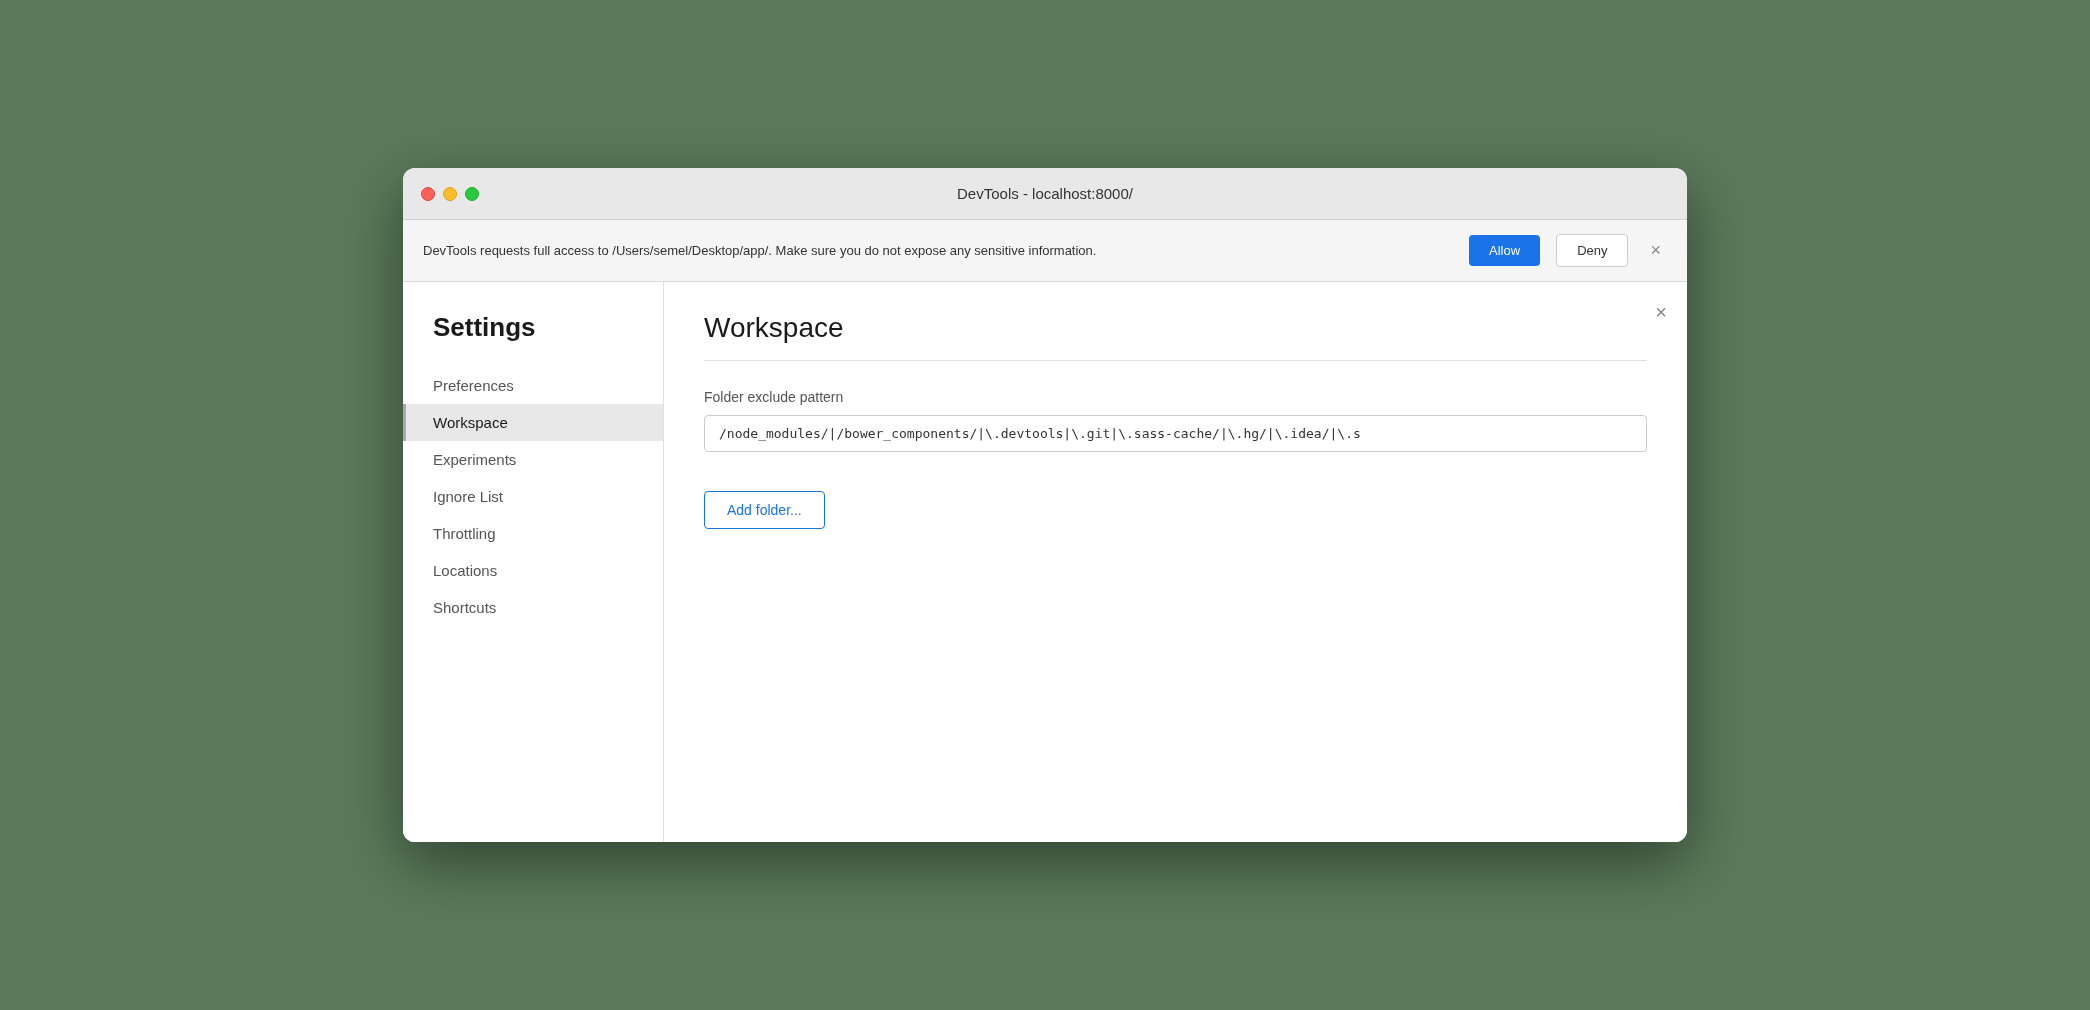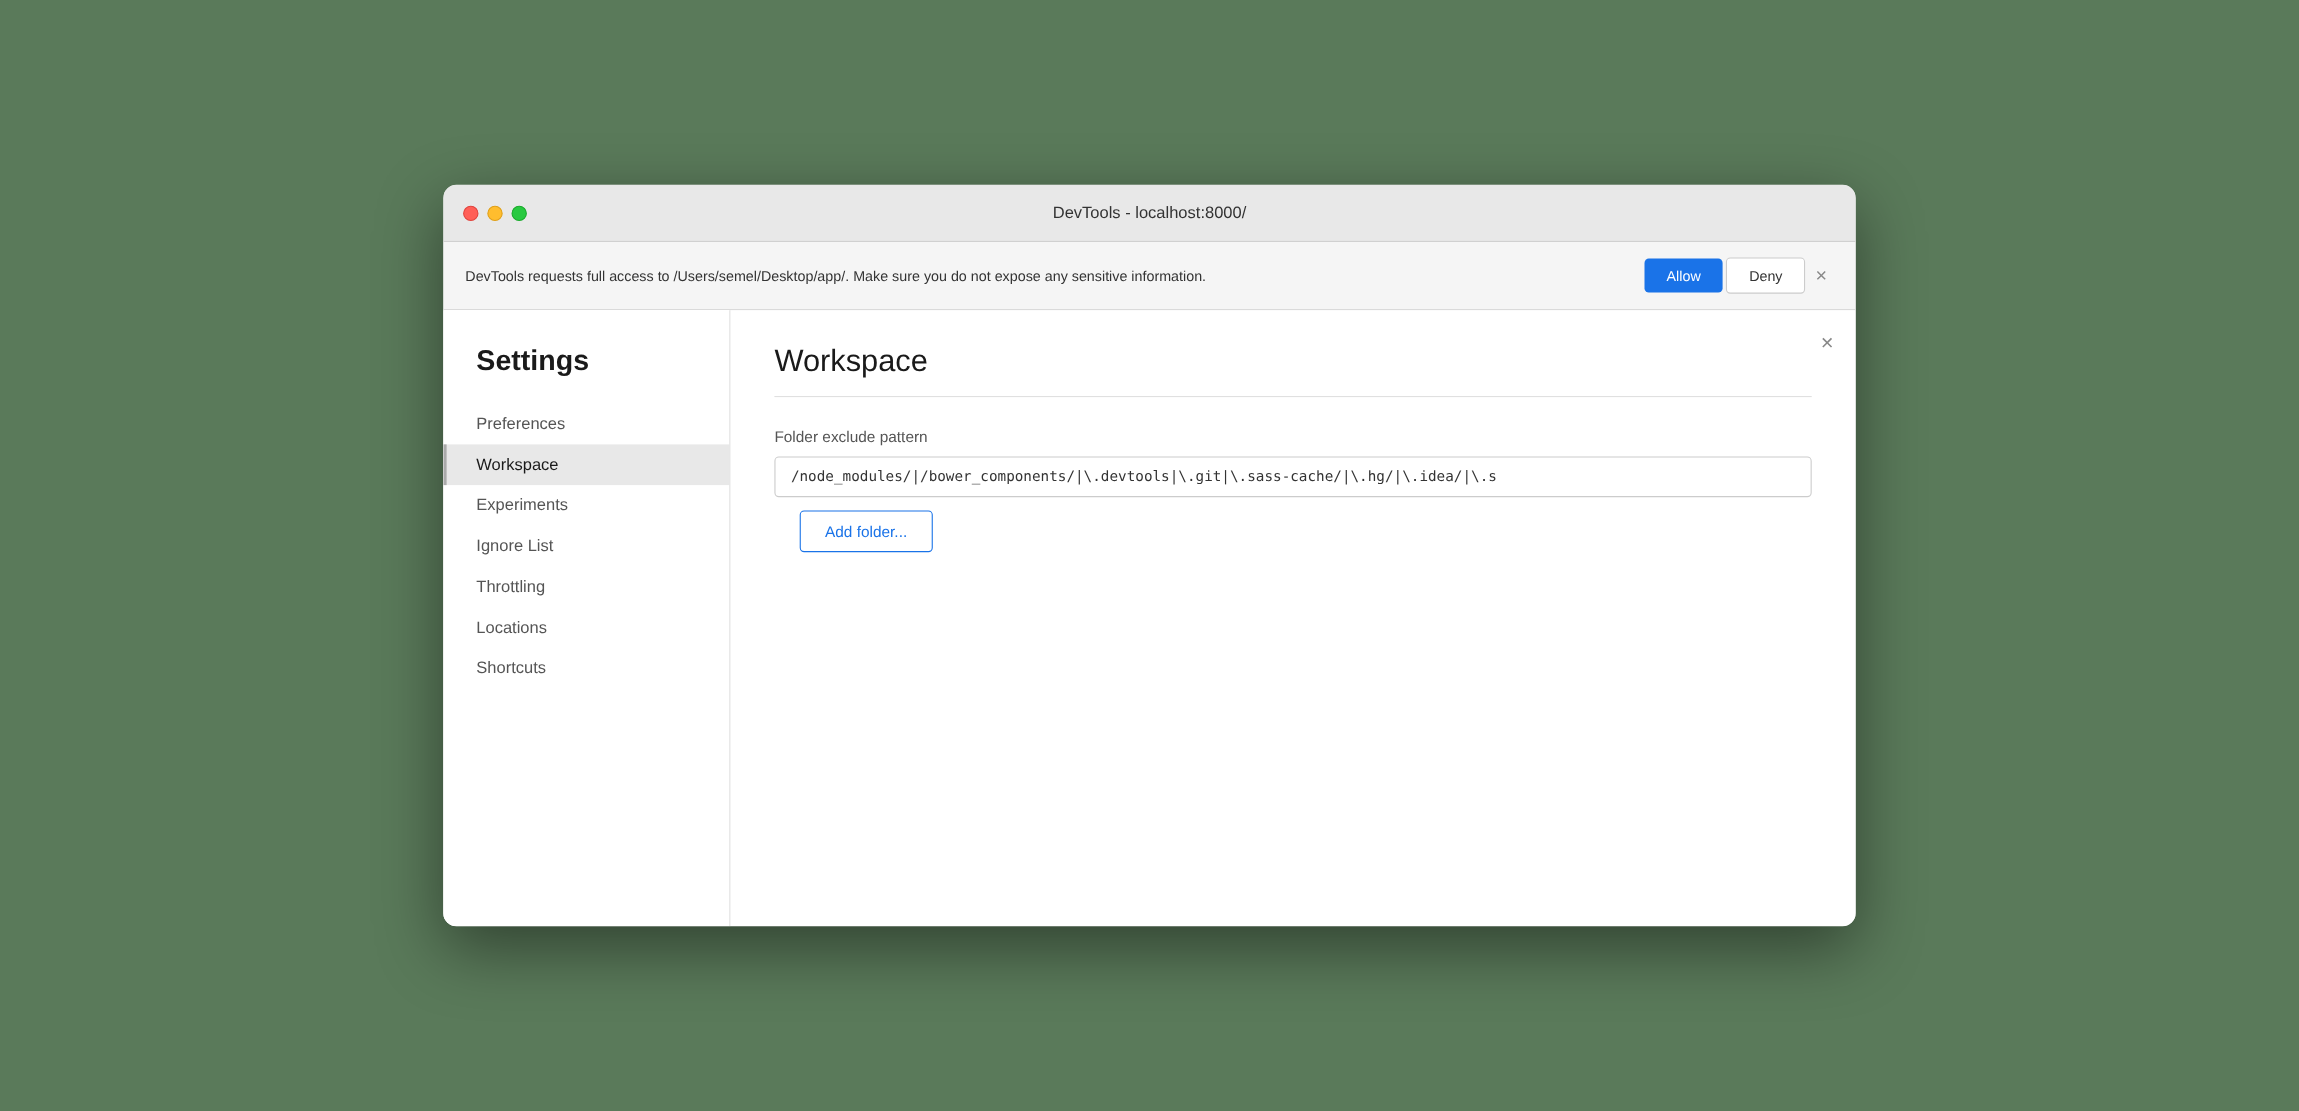--- a/index.html
+++ b/index.html
@@ -56,21 +56,21 @@
       color: #333;
     }
 
     
     .notification-bar {
       background: #f5f5f5;
       border-bottom: 1px solid #d8d8d8;
       padding: 14px 20px;
       display: flex;
       align-items: center;
-      gap: 3px;
+      gap: 16px;
     }
 
     .notification-text {
       flex: 1;
       font-size: 13px;
       color: #333;
     }
 
     .btn-allow {
       background: #1a73e8;
@@ -182,42 +182,41 @@
     }
 
     .text-input {
       width: 100%;
       border: 1px solid #ccc;
       border-radius: 4px;
       padding: 10px 14px;
       font-size: 13px;
       color: #333;
       outline: none;
-      margin-bottom: 12px;
+      margin-bottom: 39px;
       font-family: "SF Mono", "Menlo", monospace;
     }
 
     .info-box {
       background: #f5f5f5;
       border-radius: 4px;
       padding: 18px 20px;
       font-size: 14px;
       color: #333;
       margin-bottom: 28px;
     }
 
     .btn-add-folder {
       background: #fff;
       color: #1a73e8;
       border: 1px solid #1a73e8;
       border-radius: 4px;
       padding: 10px 22px;
       font-size: 14px;
       cursor: pointer;
-      margin-left: 23px;
     }
   </style>
 </head>
 <body>
 
 <div class="window">
 
   <div class="title-bar">
     <div class="traffic-lights">
       <div class="traffic-light close"></div>

